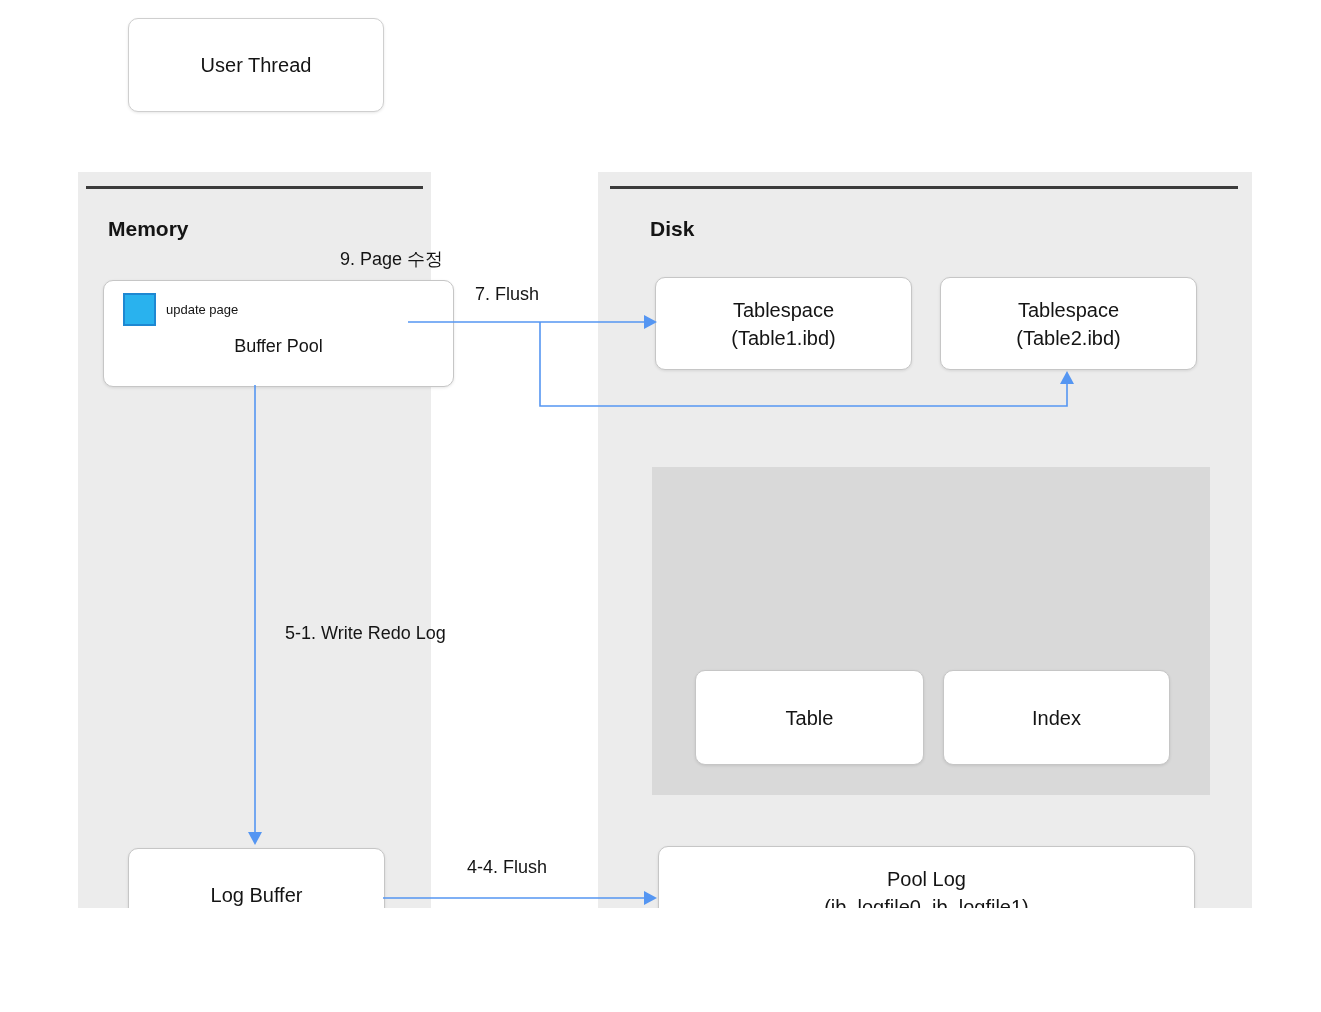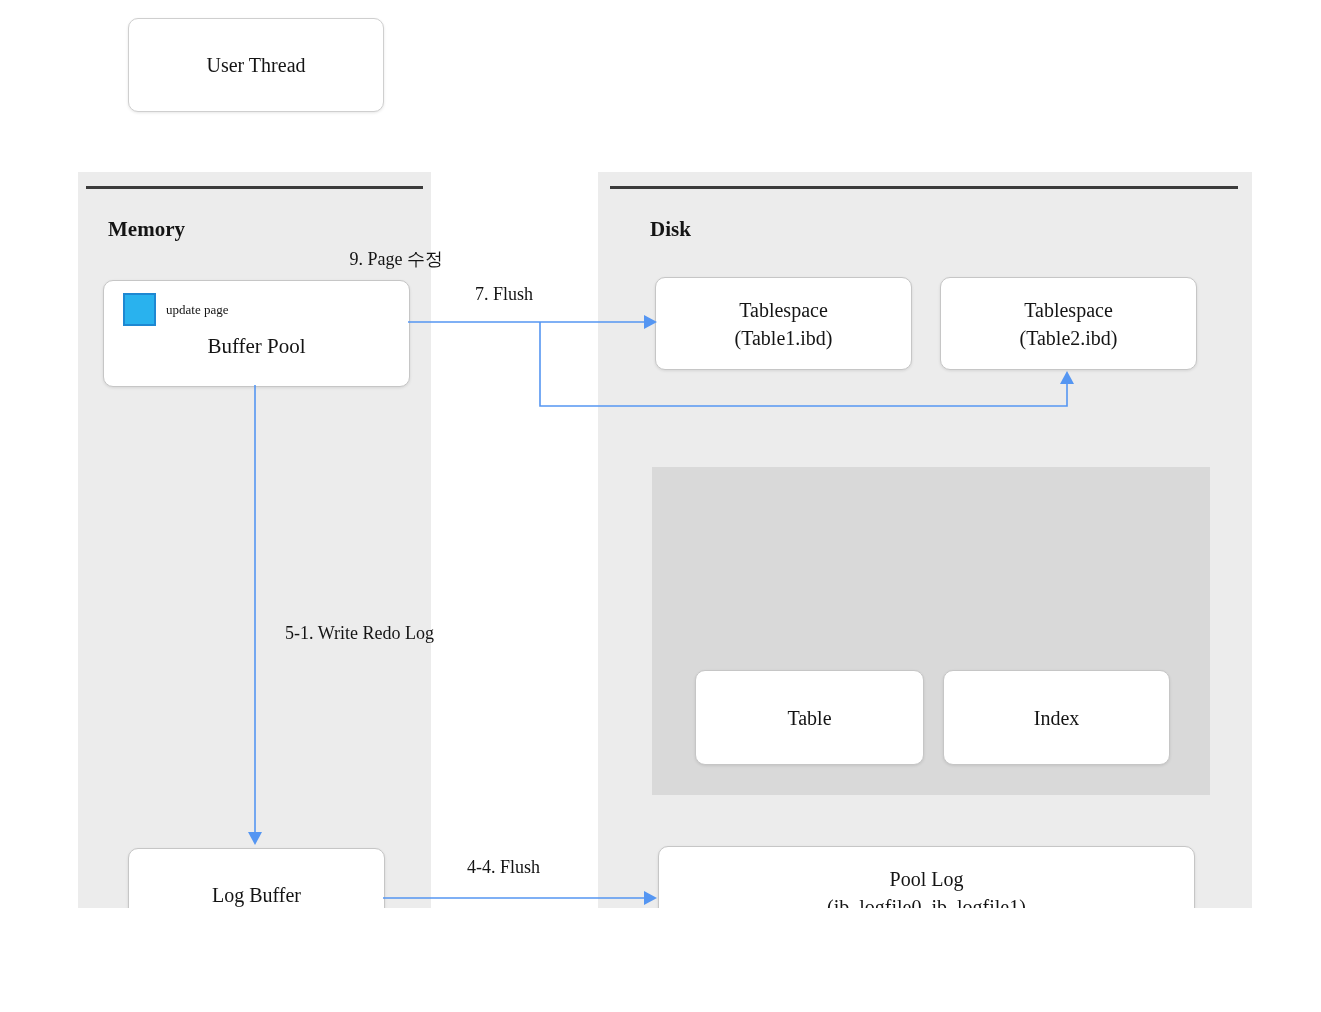--- a/index.html
+++ b/index.html
@@ -8,21 +8,21 @@
     --page-block-border:#1e88d2;
     --panel-bg:#ececec;
     --inner-panel-bg:#d9d9d9;
     --box-border:#c6c6c6;
     --rule-color:#3b3b3b;
     --text-color:#141414;
   }
   html,body{margin:0;padding:0;background:#ffffff;}
   #page{
     position:relative;width:1321px;height:908px;overflow:hidden;
-    font-family:Liberation Serif, serif;
+    font-family:Liberation Sans, sans-serif;
     color:var(--text-color);
   }
   .panel{position:absolute;background:var(--panel-bg);}
   .inner-panel{position:absolute;background:var(--inner-panel-bg);}
   .rule{position:absolute;height:3px;background:var(--rule-color);}
   .box{
     position:absolute;background:#ffffff;
     border:1px solid var(--box-border);border-radius:10px;
     display:flex;flex-direction:column;align-items:center;justify-content:center;
     font-size:20px;line-height:28px;text-align:center;
@@ -31,21 +31,21 @@
   .panel-title{position:absolute;font-size:21px;font-weight:bold;}
   .inner-title{position:absolute;font-size:20px;font-weight:bold;}
   .arrow-label{position:absolute;font-size:18px;white-space:nowrap;}
   .small-tag{position:absolute;font-size:13px;line-height:13px;}
   .page-block{
     position:absolute;width:33px;height:33px;
     background:var(--page-block-fill);
     border:2px solid var(--page-block-border);
     box-sizing:border-box;
   }
-  .center-label{position:absolute;left:0;width:100%;text-align:center;font-size:21px;}
+  .center-label{position:absolute;left:0;width:100%;text-align:center;font-size:18px;}
   svg.arrows{position:absolute;left:0;top:0;pointer-events:none;}
   .arrow-stroke{stroke:var(--arrow-blue);stroke-width:1.6;fill:none;}
   .arrow-fill{fill:var(--arrow-blue);}
 </style>
 </head>
 <body>
 
 <div id="page">
 
   <div class="box" style="left:128px;top:18px;width:254px;height:92px;border-color:#cfcfcf;">
@@ -55,21 +55,21 @@
   <div class="panel" style="left:78px;top:172px;width:353px;height:816px;"></div>
   <div class="rule" style="left:86px;top:186px;width:337px;"></div>
   <div class="panel-title" style="left:108px;top:217px;">Memory</div>
 
   <div class="panel" style="left:598px;top:172px;width:654px;height:817px;"></div>
   <div class="rule" style="left:610px;top:186px;width:628px;"></div>
   <div class="panel-title" style="left:650px;top:217px;">Disk</div>
 
   <div class="arrow-label" style="left:285px;top:247px;width:158px;text-align:right;">9. Page 수정</div>
 
-  <div class="box" style="left:103px;top:280px;width:305px;height:105px;">
+  <div class="box" style="left:103px;top:280px;width:305px;height:105px;padding-left:44px;">
     <div class="page-block" style="left:19px;top:12px;"></div>
     <div class="small-tag" style="left:62px;top:22px;">update page</div>
     <div class="center-label" style="top:51px;">Buffer Pool</div>
   </div>
 
   <div class="box" style="left:655px;top:277px;width:255px;height:91px;">
     <div>Tablespace</div>
     <div>(Table1.ibd)</div>
   </div>
   <div class="box" style="left:940px;top:277px;width:255px;height:91px;">

